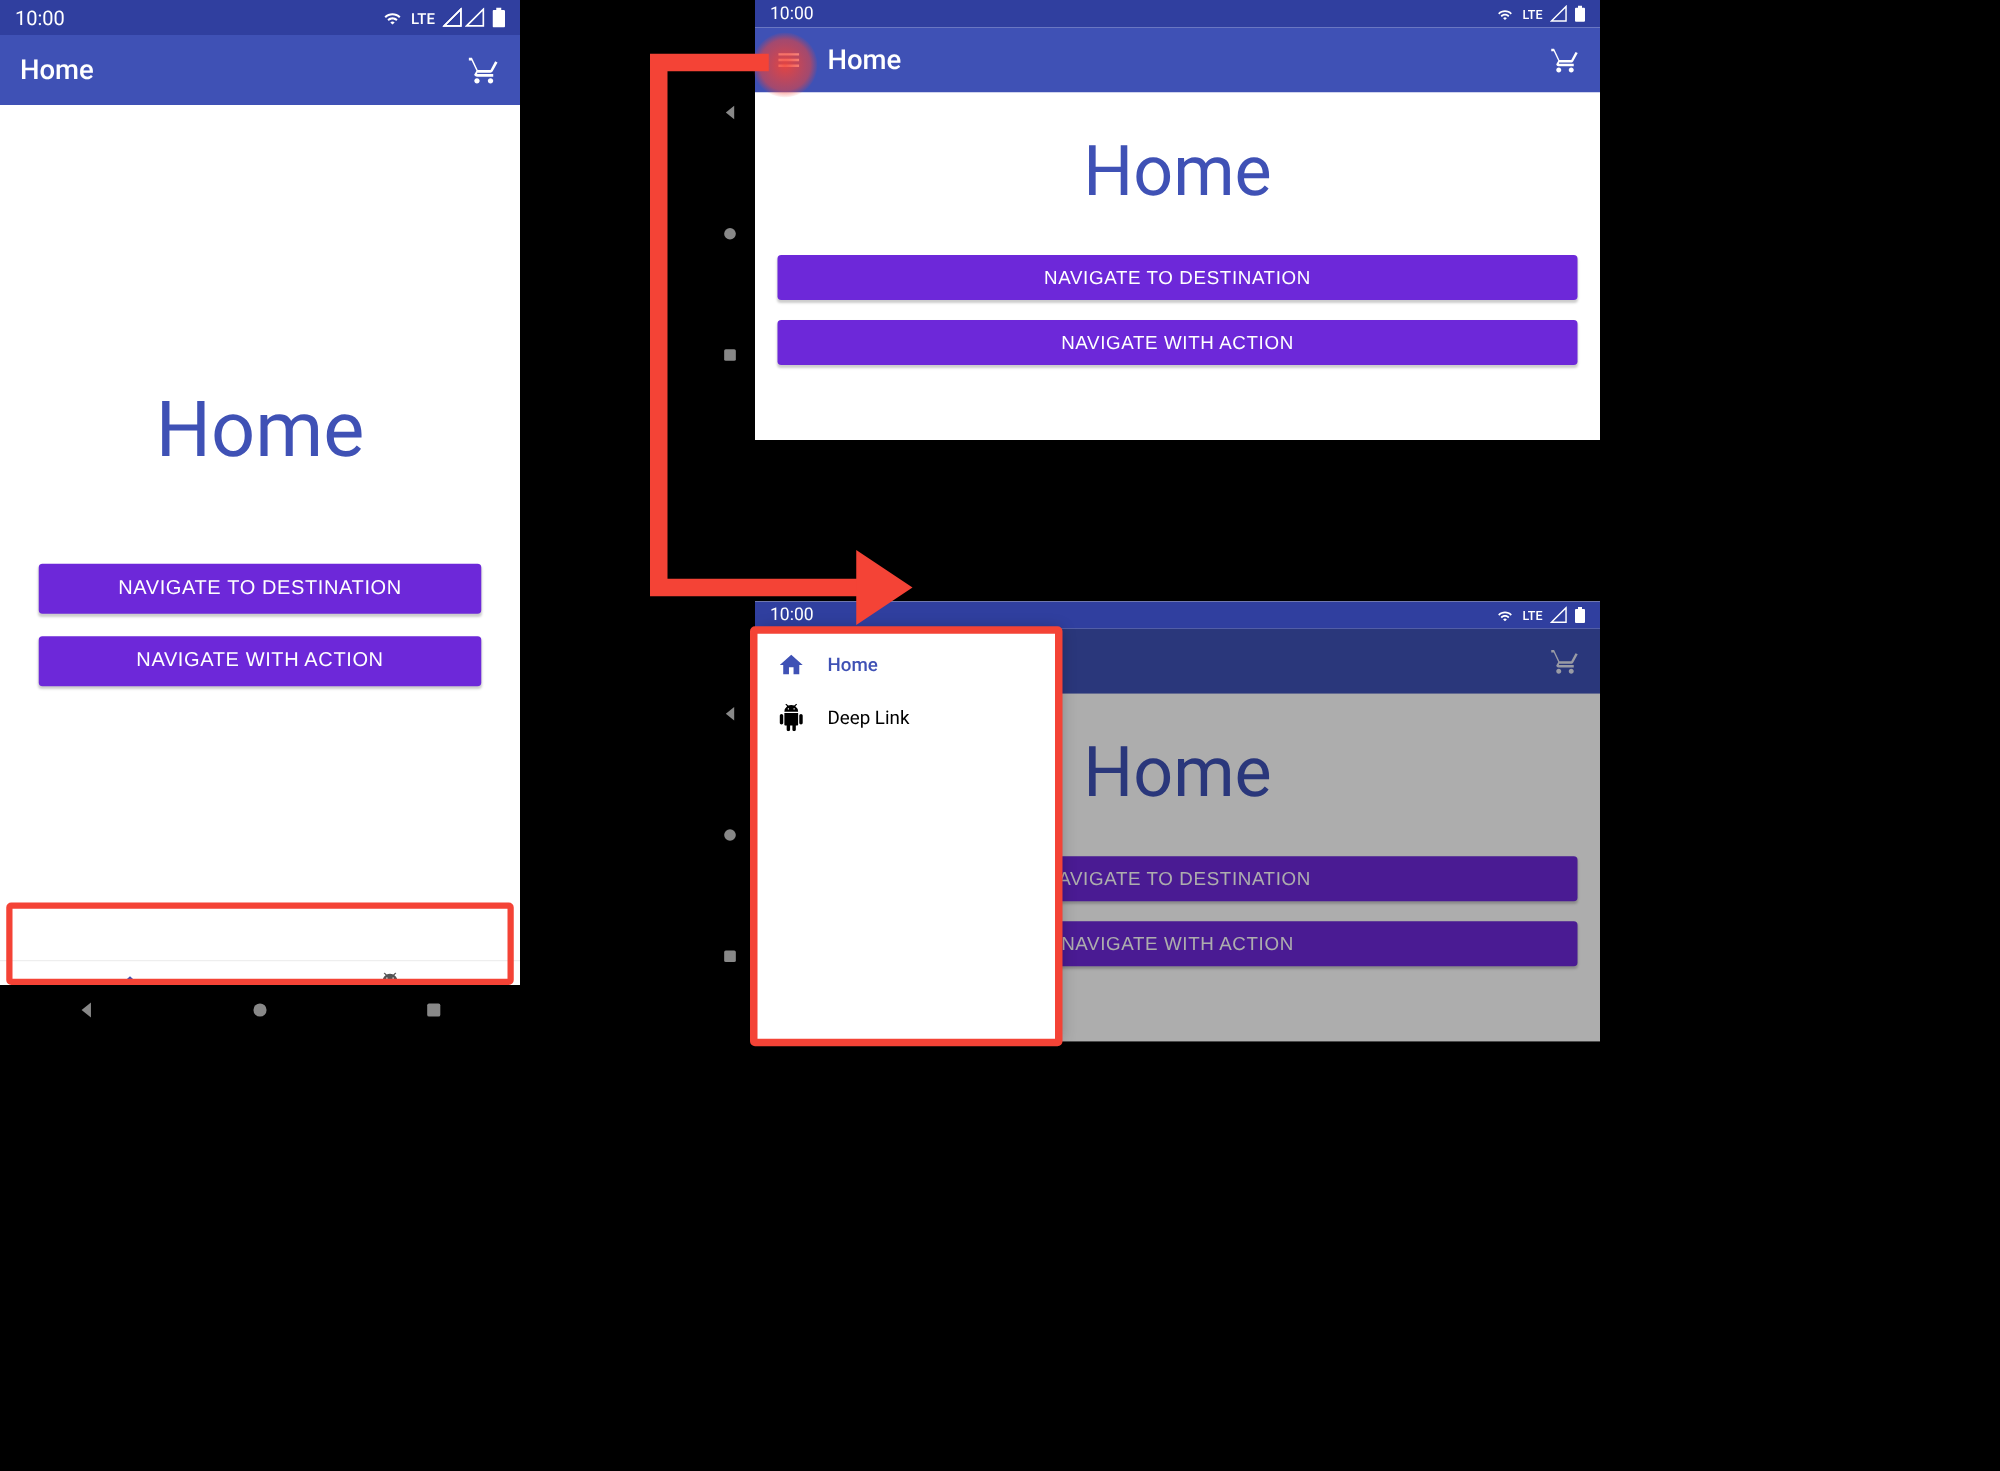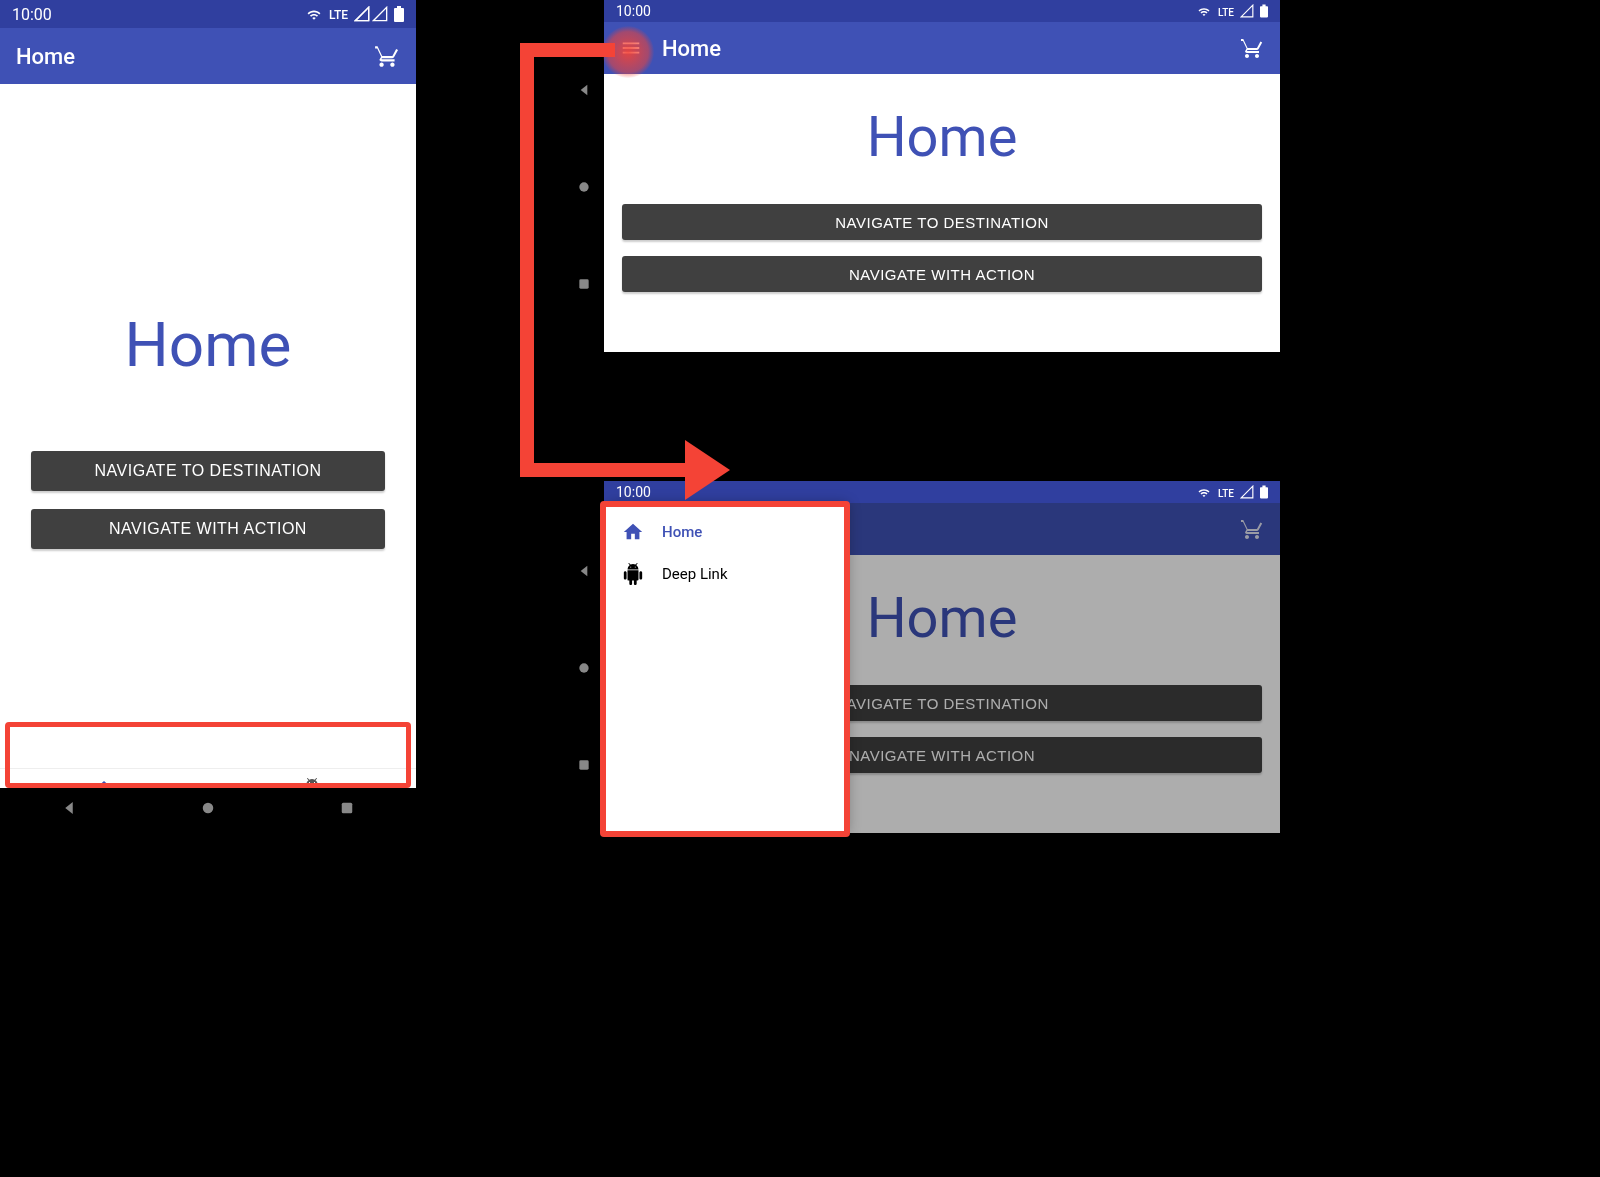--- a/index.html
+++ b/index.html
@@ -28,21 +28,21 @@
     color: #fff;
     display: flex;
     align-items: center;
     padding: 0 16px;
     gap: 20px;
   }
   .toolbar-title { font-size: 22px; font-weight: 500; flex: 1; }
   .content { background: #fff; flex: 1; display: flex; flex-direction: column; align-items: center; }
   .big-title { color: #3f51b5; font-size: 62px; font-weight: 400; }
   .mat-btn {
-    background: #404040;
+    background: #6d28d9;
     color: #fff;
     text-transform: uppercase;
     font-size: 16px;
     font-weight: 500;
     letter-spacing: 0.5px;
     border: none;
     border-radius: 3px;
     box-shadow: 0 2px 2px rgba(0,0,0,0.2);
     display: flex;
     align-items: center;

